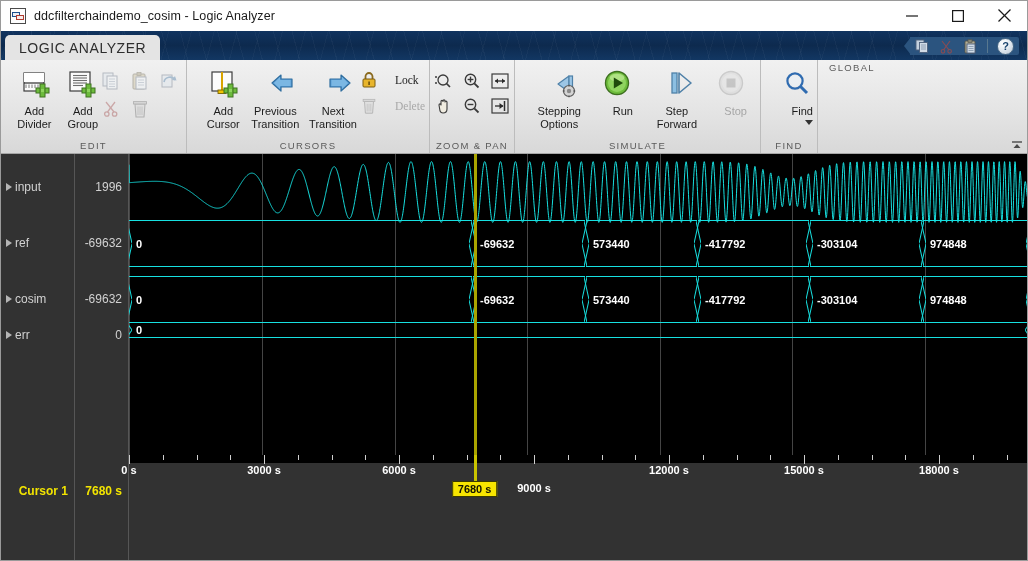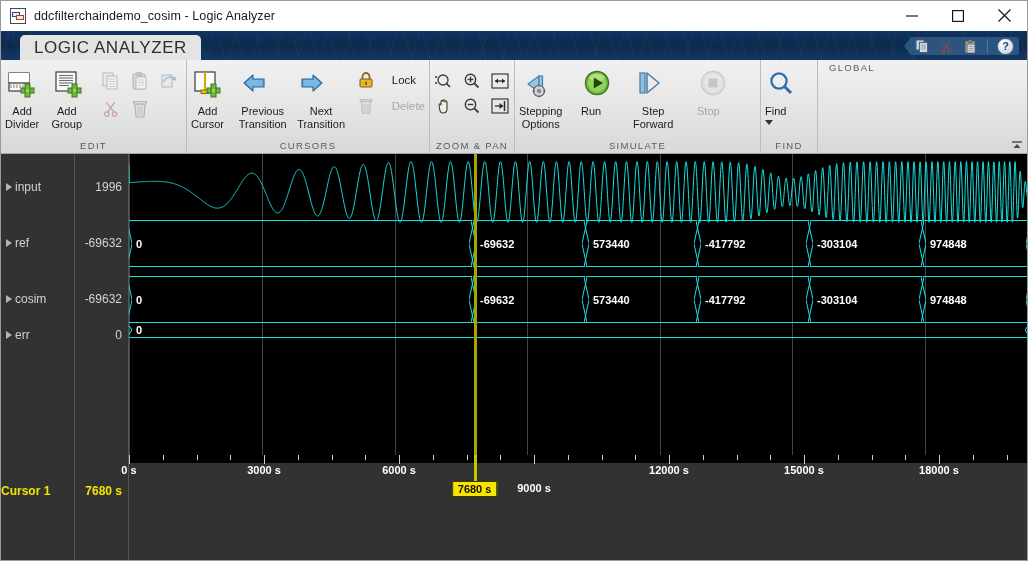--- a/index.html
+++ b/index.html
@@ -57,26 +57,26 @@
     overflow: hidden;
   }
   .tabstrip::after {
     content:""; position:absolute; inset:0;
     background:
       repeating-linear-gradient(75deg, rgba(255,255,255,0.035) 0 1px, transparent 1px 18px),
       repeating-linear-gradient(-75deg, rgba(255,255,255,0.03) 0 1px, transparent 1px 22px);
     pointer-events:none;
   }
   .tab {
-    margin-left: 19px;
+    margin-left: 4px;
     height: 25px; padding: 0 14px;
     background: #e4e4e4;
     border-radius: 5px 5px 0 0;
     display: flex; align-items: center;
-    font-size: 17px; color: #2e2e2e; letter-spacing: 0.55px;
+    font-size: 14px; color: #2e2e2e; letter-spacing: 0.55px;
     position: relative; z-index: 2;
   }
   .qat {
     margin-left: auto; margin-right: 8px; margin-bottom: 2px;
     height: 24px; display: flex; align-items: center;
     position: relative; z-index: 2;
   }
   .qat-chev {
     width: 0; height: 0; border-top: 9px solid transparent;
     border-bottom: 9px solid transparent; border-right: 7px solid #2b547f;
@@ -109,38 +109,38 @@
     border-right: 1px solid #bcbcbc;
     position: relative;
   }
   .rgroup-body { flex: 1; display: flex; align-items: flex-start; padding: 6px 4px 0 4px; }
   .rgroup-title {
     height: 15px; font-size: 9.5px; color: #5a5a5a;
     letter-spacing: 1.3px; text-align: center;
     display: flex; align-items: center; justify-content: center;
   }
   .bigbtn {
-    width: 56px; display: flex; flex-direction: column; align-items: flex-start;
+    width: 56px; display: flex; flex-direction: column; align-items: flex-end;
     padding-top: 3px; cursor: default;
   }
   .bigbtn .lbl {
     font-size: 11px; color: #1c1c1c; text-align: center; line-height: 12.5px;
     margin-top: 4px;
   }
   .bigbtn.dim .lbl { color: #a6a6a6; }
   .icon32 { width: 32px; height: 32px; position: relative; }
   .icon24 { width: 24px; height: 24px; position: relative; }
   .smallcol { display: flex; flex-direction: column; gap: 2px; padding-top: 2px; }
   .smallrow { display: flex; gap: 3px; }
   .sbtn { width: 26px; height: 26px; display:flex; align-items:center; justify-content:center; }
   .zoomcol { display: flex; flex-direction: column; gap: 3px; padding: 4px 5px 0 5px; }
   .zoomrow { display: flex; gap: 4px; }
   .zbtn { width: 24px; height: 22px; display: flex; align-items: center; justify-content: center; }
   .lockrow { display: flex; flex-direction: column; justify-content: flex-start; padding-top: 5px; gap: 8px; }
-  .lockitem { display: flex; align-items: center; gap: 17px; padding-left: 3px; }
+  .lockitem { display: flex; align-items: center; gap: 17px; padding-left: 3px; font-family: Liberation Serif, serif; }
   .lockitem .lbl { font-size: 11.5px; color: #1c1c1c; }
   .lockitem.dim .lbl { color: #a8a8a8; }
   .ribbon-collapse {
     position: absolute; right: 2px; bottom: 1px;
     width: 16px; height: 15px;
     display: flex; align-items: center; justify-content: center;
   }
   .caret-dn {
     width: 0; height: 0; border-left: 4px solid transparent;
     border-right: 4px solid transparent; border-top: 5px solid #333;
@@ -200,21 +200,21 @@
   .cursor-line {
     position: absolute; top: 0; bottom: 0; width: 3px;
     background: #a9a400;
     z-index: 6;
   }
 
   
   .axis-area { flex: 0 0 105px; height: 105px; display: flex; background: #323232; }
   .axis-names { width: 128px; flex: 0 0 128px; display: flex; border-right: 1px solid #565656; }
   .axis-names-col { width: 74px; flex: 0 0 74px; border-right: 1px solid #565656;
-    display: flex; align-items: flex-start; }
+    display: flex; align-items: flex-start; justify-content: flex-end; }
   .axis-vals-col { flex: 1; display: flex; align-items: flex-start; justify-content: flex-end; }
   .cursor-lbl { font-size: 12px; font-weight: bold; color: #f2e400; padding-top: 29px; padding-right: 6px; }
   .axis-plot { flex: 1; position: relative; background: #323232; }
   .axis-strip { position: absolute; left: 0; right: 0; top: 0; height: 8px; background: #000000; }
   .tick { position: absolute; top: 0; width: 1px; background: #cfcfcf; }
   .tick.major { height: 9px; }
   .tick.minor { height: 5px; }
   .tick-lbl {
     position: absolute; top: 9px; transform: translateX(-50%);
     font-size: 11px; font-weight: bold; color: #ffffff; white-space: nowrap;

